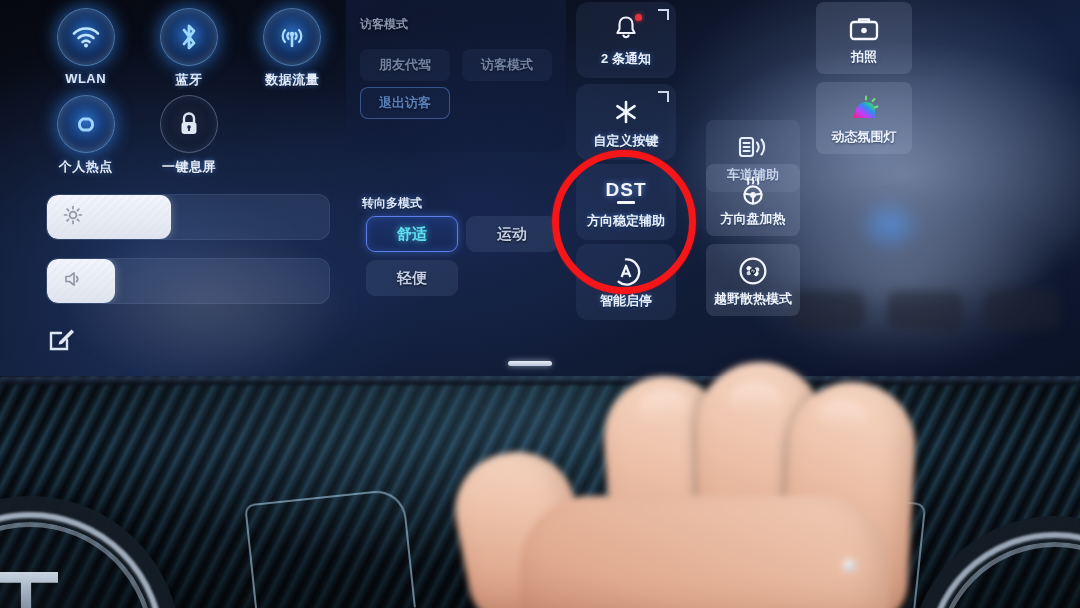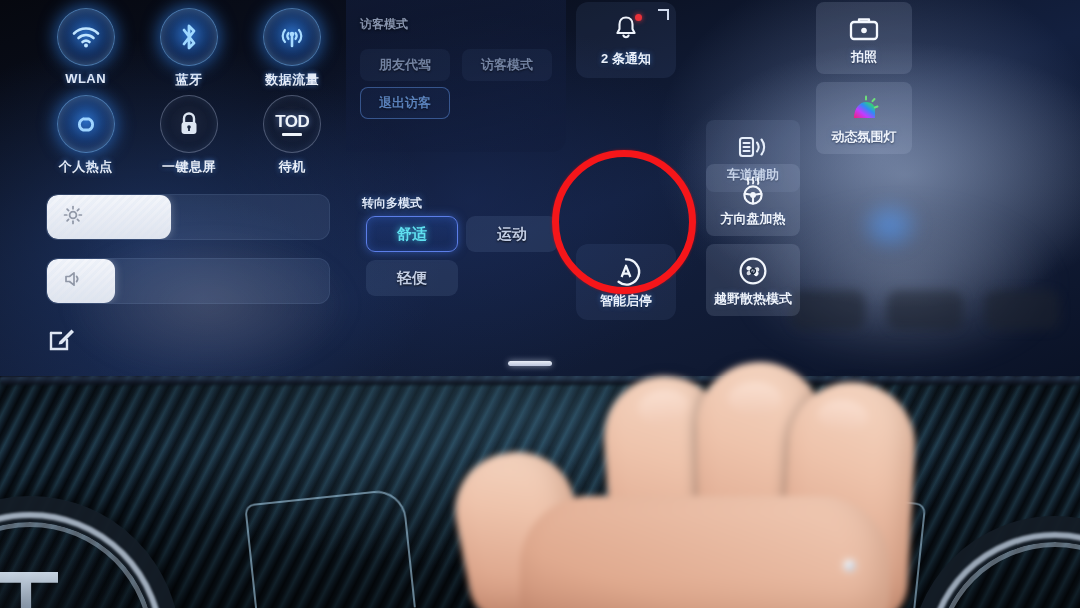--- a/index.html
+++ b/index.html
@@ -440,30 +440,20 @@
           <svg width="24" height="28" viewBox="0 0 24 28">
             <path d="M7 12 L7 8.5 A5 5 0 0 1 17 8.5 L17 12" fill="none" stroke="#dde6f2" stroke-width="2.4" stroke-linecap="round"></path>
             <rect x="4.5" y="12" width="15" height="12" rx="3" fill="#dde6f2"></rect>
             <circle cx="12" cy="17" r="1.8" fill="#1b2740"></circle>
             <rect x="11.1" y="17" width="1.8" height="4" fill="#1b2740"></rect>
           </svg>
         </div>
         <div class="qt-label">一键息屏</div>
       </div>
 
-      <div class="qt">
-        <div class="qt-ico off">
-          <div style="display:flex;flex-direction:column;align-items:center;">
-            <span style="font-size:17px;font-weight:bold;color:#eef3fa;letter-spacing:-0.5px;line-height:1;
-                         text-shadow:0 0 6px rgba(140,180,255,0.6);">TOD</span>
-            <span style="display:block;width:20px;height:3px;background:#eef3fa;margin-top:3px;border-radius:1px;"></span>
-          </div>
-        </div>
-        <div class="qt-label">待机</div>
-      </div>
 
     </div>
 
     <div class="slider" id="slider-brightness">
       <div class="fill" style="width:44%;">
         <span class="sico">
           <svg width="20" height="20" viewBox="0 0 20 20">
             <circle cx="10" cy="10" r="3.4" fill="none" stroke="#5b6478" stroke-width="1.8"></circle>
             <g stroke="#5b6478" stroke-width="1.7" stroke-linecap="round">
               <path d="M10 1.6 L10 3.8"></path>
@@ -520,21 +510,44 @@
           <svg width="24" height="26" viewBox="0 0 24 26">
             <path d="M12 2.5 C7.8 2.5 5.5 5.6 5.5 9.3 L5.5 14 L3.4 18 L20.6 18 L18.5 14 L18.5 9.3 C18.5 5.6 16.2 2.5 12 2.5 Z" fill="none" stroke="#eef3fb" stroke-width="2.1" stroke-linejoin="round"></path>
             <path d="M9.4 20.5 A2.8 2.8 0 0 0 14.6 20.5" fill="none" stroke="#eef3fb" stroke-width="2.1" stroke-linecap="round"></path>
           </svg>
           <span class="dot-badge"></span>
         </div>
       </div>
       <div class="mlabel">2 条通知</div>
     </div>
 
-
+    <div class="mtile" id="tile-custom">
+      <div class="corner"></div>
+      <div class="mico">
+        <svg width="28" height="28" viewBox="0 0 28 28">
+          <g stroke="#f0f5fc" stroke-width="2.6" stroke-linecap="round">
+            <path d="M14 4 L14 24"></path>
+            <path d="M5.4 8.2 L22.6 19.8"></path>
+            <path d="M22.6 8.2 L5.4 19.8"></path>
+          </g>
+        </svg>
+      </div>
+      <div class="mlabel">自定义按键</div>
+    </div>
+
+    <div class="mtile" id="tile-dst">
+      <div class="mico">
+        <div style="display:flex;flex-direction:column;align-items:center;">
+          <span style="font-size:19px;font-weight:bold;color:#f2f6fc;letter-spacing:1px;line-height:1;
+                       text-shadow:0 0 6px rgba(120,170,255,0.7);">DST</span>
+          <span style="display:block;width:18px;height:3px;background:#f2f6fc;margin-top:2px;border-radius:1px;"></span>
+        </div>
+      </div>
+      <div class="mlabel">方向稳定辅助</div>
+    </div>
 
     <div class="mtile" id="tile-autohold">
       <div class="mico">
         <svg width="32" height="32" viewBox="0 0 32 32">
           <path d="M16 3.4 A12.6 12.6 0 1 1 8.6 25.8" fill="none" stroke="#f0f5fc" stroke-width="2.4" stroke-linecap="round"></path>
           <path d="M11.6 21 L16 9.8 L20.4 21" fill="none" stroke="#f0f5fc" stroke-width="2.3" stroke-linejoin="round"></path>
           <path d="M13.2 17.6 L18.8 17.6" stroke="#f0f5fc" stroke-width="2.1" stroke-linecap="round"></path>
         </svg>
       </div>
       <div class="mlabel">智能启停</div>

